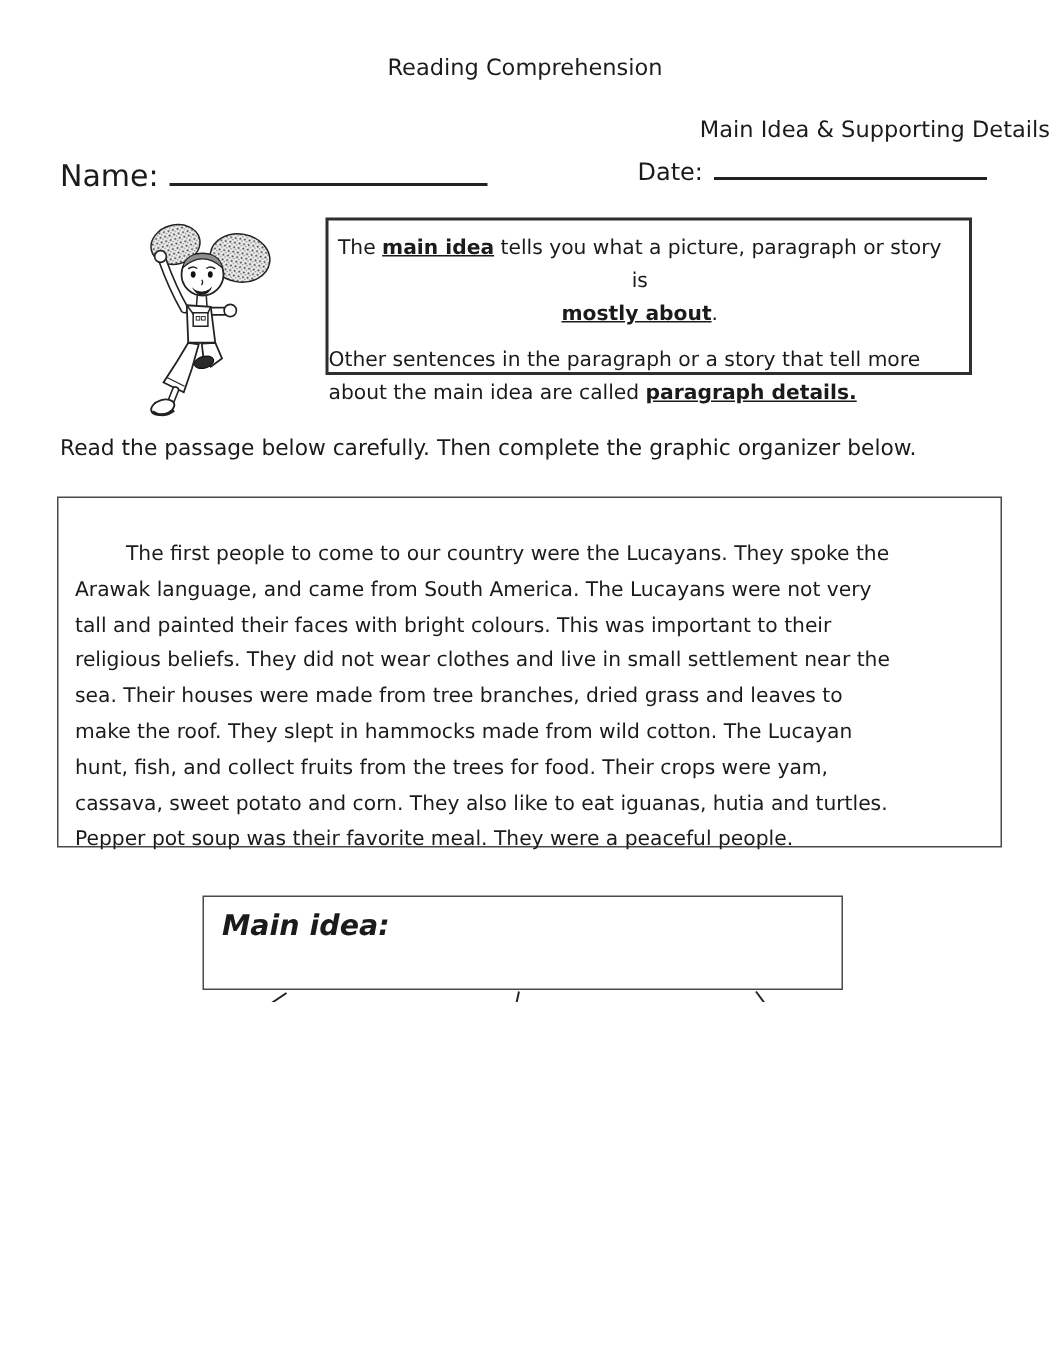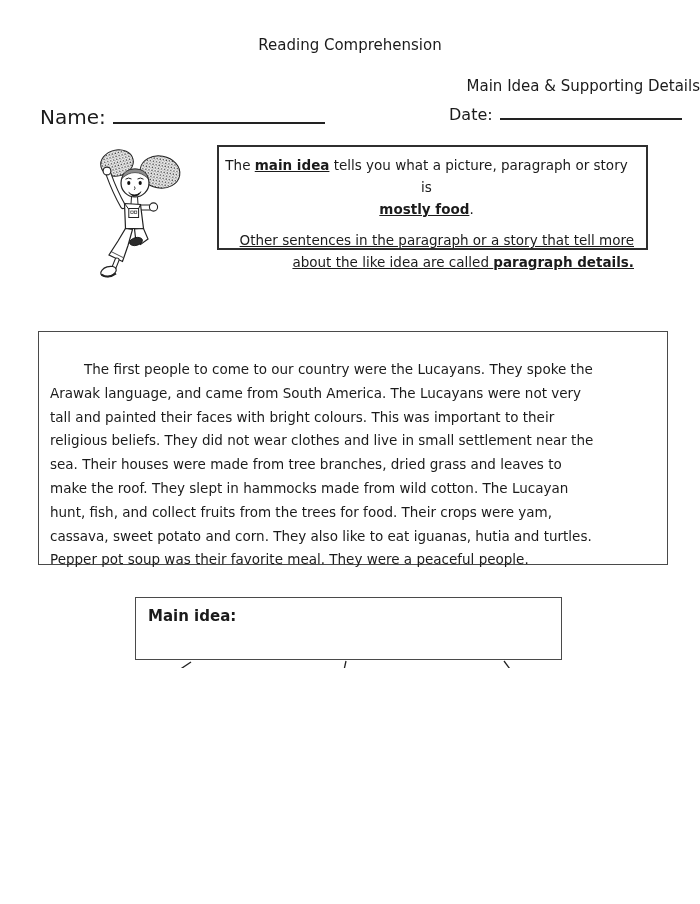--- a/index.html
+++ b/index.html
@@ -1,37 +1,37 @@
 <!DOCTYPE html>
 <html><head>
 <meta charset="utf-8">
 <style>
   html,body{margin:0;padding:0;background:#fff;}
   .page{position:relative;width:700px;height:668px;background:#ffffff;color:#1b1b1b;
         font-family:"DejaVu Sans",sans-serif;overflow:hidden;}
   .title{position:absolute;top:36px;left:0;width:100%;text-align:center;font-size:15px;}
   .subtitle{position:absolute;top:77px;left:0;width:100%;text-align:right;font-size:15px;}
   .name-row{position:absolute;top:105px;left:40px;font-size:20px;}
-  .date-row{position:absolute;top:105px;left:425px;font-size:16px;margin-left:24px;}
+  .date-row{position:absolute;top:105px;left:425px;font-size:16px;}
   .wline{display:inline-block;border-bottom:2px solid #222;height:13px;margin-left:7px;vertical-align:baseline;}
   .name-line{width:212px;}
   .date-line{width:182px;}
   .girl{position:absolute;left:95px;top:146px;width:96px;height:136px;}
   .defbox{position:absolute;left:217px;top:145px;width:431px;height:105px;border:2px solid #2f2f2f;
           box-sizing:border-box;font-size:13.5px;line-height:22px;padding:7px 12px 0 0;}
   .defbox .p1{margin:0 0 9px 0;text-align:center;}
-  .defbox .p2{margin:0;text-align:right;text-decoration:underline;}
+  .defbox .p2{margin:0;text-align:left;}
   .term{font-weight:bold;text-decoration:underline;}
   .instruction{position:absolute;left:40px;top:291px;font-size:14.5px;}
   .passage-box{position:absolute;left:38px;top:331px;width:630px;height:234px;border:1.5px solid #4a4a4a;
                box-sizing:border-box;padding:26px 11px;}
   .passage{font-size:13.5px;line-height:23.8px;white-space:pre-line;text-indent:34px;}
   .main-idea-box{position:absolute;left:135px;top:597px;width:427px;height:63px;border:1.5px solid #4a4a4a;
                  box-sizing:border-box;padding:8px 12px;background:#fff;}
-  .box-label{font-weight:bold;font-size:15px;}
+  .box-label{font-weight:bold;font-size:19px;font-style:italic;}
   .arrows{position:absolute;left:0;top:655px;width:700px;height:55px;}
   .detail-box{position:absolute;border:1.5px solid #6a6a6a;box-sizing:border-box;padding:0 12px;background:#fff;}
   .db1{left:41px;top:704px;width:180px;height:142px;}
   .db2{left:252px;top:705px;width:181px;height:138px;}
   .db3{left:459px;top:705px;width:181px;height:132px;}
   .credit{position:absolute;left:42px;top:851px;font-size:8px;letter-spacing:0.3px;color:#2a2a2a;}
 </style>
 </head>
 <body>
 
@@ -97,25 +97,26 @@
       <path d="M22,114 L19,121.5" stroke="#fff" stroke-width="3"></path>
     </g>
     <g>
       <ellipse cx="13.5" cy="125.5" rx="8" ry="4.8" transform="rotate(-18 13.5 125.5)" fill="#fff" stroke="#222" stroke-width="1.2"></ellipse>
       <path d="M6.5,128.5 Q13.5,133 21,127.5" fill="none" stroke="#222" stroke-width="2"></path>
     </g>
   </svg>
 
   <div class="defbox">
     <p class="p1"><span>The </span><span class="term">main idea</span><span> tells you what a picture, paragraph or story is</span><br>
-      <span class="term">mostly food</span><span>.</span></p>
+      <span class="term">mostly about</span><span>.</span></p>
     <p class="p2"><span>Other sentences in the paragraph or a story that tell more</span><br>
-      <span>about the like idea are called </span><span class="term">paragraph details.</span></p>
+      <span>about the main idea are called </span><span class="term">paragraph details.</span></p>
   </div>
 
+  <div class="instruction">Read the passage below carefully. Then complete the graphic organizer below.</div>
 
   <div class="passage-box">
     <div class="passage">The first people to come to our country were the Lucayans. They spoke the
 Arawak language, and came from South America. The Lucayans were not very
 tall and painted their faces with bright colours. This was important to their
 religious beliefs. They did not wear clothes and live in small settlement near the
 sea. Their houses were made from tree branches, dried grass and leaves to
 make the roof. They slept in hammocks made from wild cotton. The Lucayan
 hunt, fish, and collect fruits from the trees for food. Their crops were yam,
 cassava, sweet potato and corn. They also like to eat iguanas, hutia and turtles.

